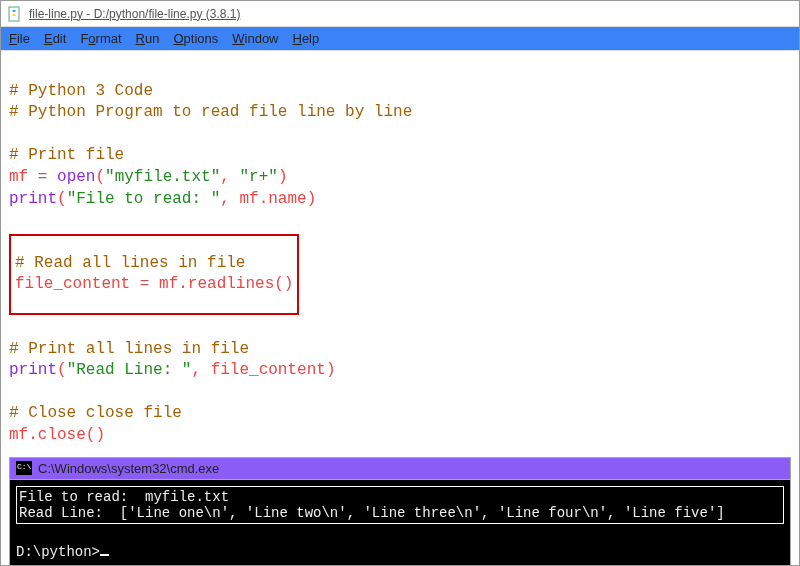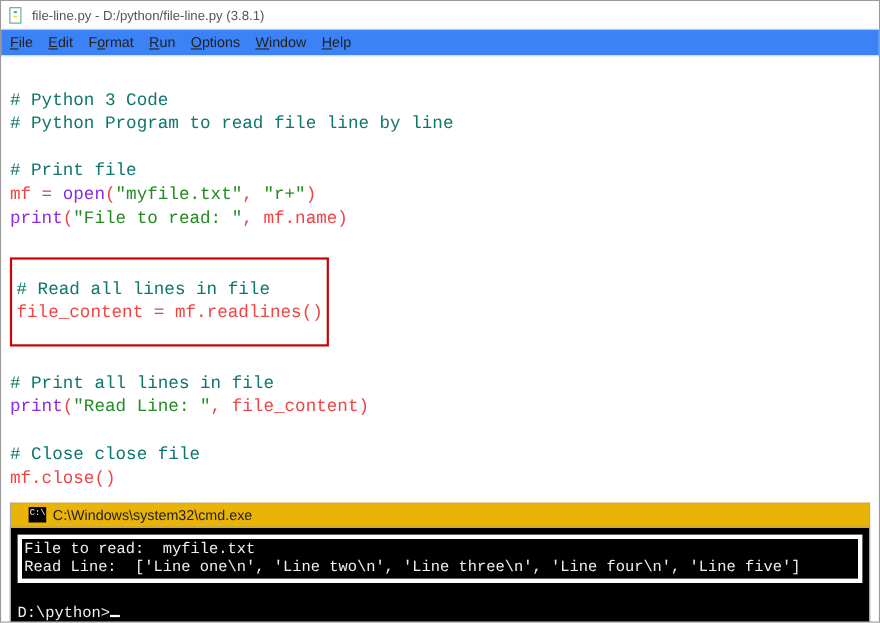--- a/index.html
+++ b/index.html
@@ -18,20 +18,21 @@
     height: 26px;
     padding: 0 6px;
     background: #fff;
     border-bottom: 1px solid #ddd;
     gap: 6px;
   }
   .title-bar .icon svg { display: block; }
   .title-bar .title-text {
     color: #555;
     font-size: 12px;
+    text-decoration: underline;
   }
   .menu-bar {
     display: flex;
     gap: 14px;
     padding: 4px 8px;
     background: #3b82f6;
     font-size: 13px;
     color: #222;
     border-bottom: 1px solid #ddd;
   }
@@ -40,63 +41,63 @@
   }
   .menu-item u { text-decoration: underline; }
   .editor {
     padding: 8px 8px 4px 8px;
     font-family: "Courier New", monospace;
     font-size: 16px;
     line-height: 1.35;
     white-space: pre;
     color: #000;
   }
-  .c-comment { color: #0f766e; }
+  .c-comment { color: #a16207; }
   .c-builtin { color: #8a2be2; text-align: center; }
   .c-string  { color: #228B22; }
   .c-name    { color: #ef4444; }
   .c-op      { color: #b55; }
   .highlight-box {
     border: 2px solid #c00;
     display: inline-block;
     padding: 17px 4px;
     margin: 2px 0;
   }
   .console-wrap {
     margin-top: 6px;
     padding: 0 8px 6px 8px;
   }
   .console-title {
     display: flex;
     align-items: center;
     gap: 6px;
-    background: #eab308;
+    background: #8b5cf6;
     border: 1px solid #aaa;
     border-bottom: none;
-    padding: 3px 16px;
+    padding: 3px 6px;
     font-size: 13px;
     color: #222;
   }
   .console-title .cicon {
     width: 16px; height: 14px; background:#000; display:inline-block; position:relative;
   }
   .console-title .cicon::after {
     content: "C:\\"; color:#fff; font-size:8px; position:absolute; left:1px; top:1px; font-family:"Courier New",monospace;
   }
   .console {
     background: #000;
     color: #eee;
     font-family: "Courier New", monospace;
     font-size: 14px;
     padding: 6px 6px 10px 6px;
     border: 1px solid #aaa;
     white-space: pre;
   }
   .console-out-box {
-    border: 4px solid #ffffff;
+    border: 1px solid #ffffff;
     padding: 2px 2px;
     margin-bottom: 4px;
     display: block;
   }
   .cursor {
     display:inline-block; width:9px; height:2px; background:#fff; vertical-align:baseline;
   }
 </style>
 </head>
 <body>

